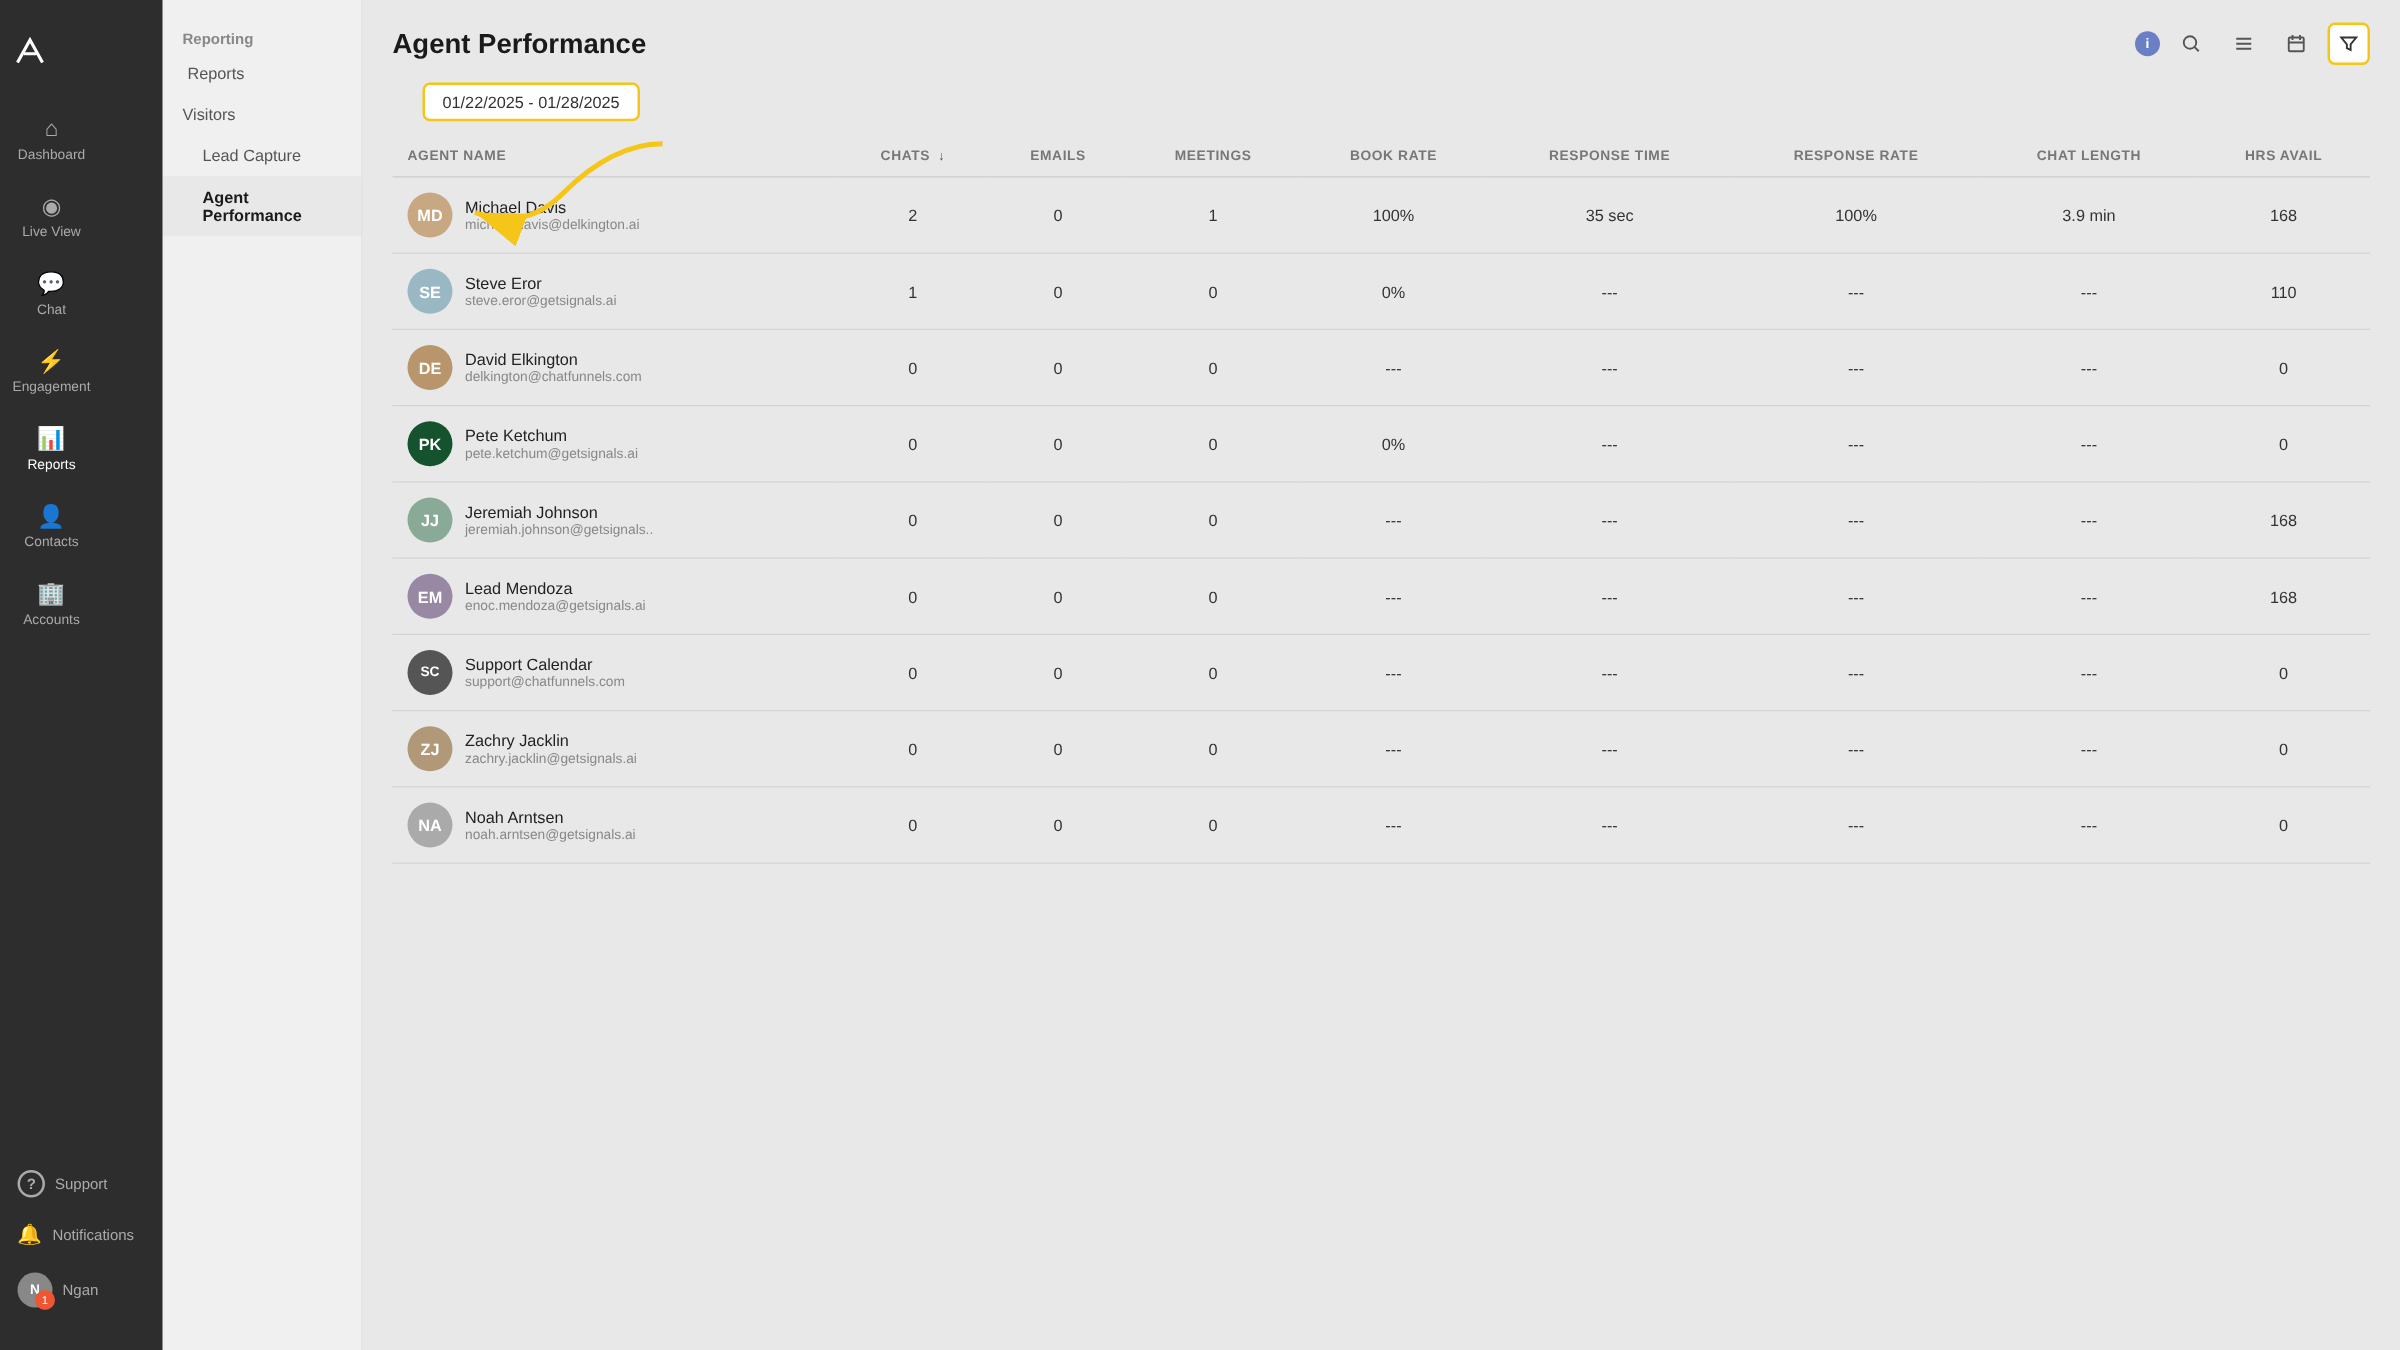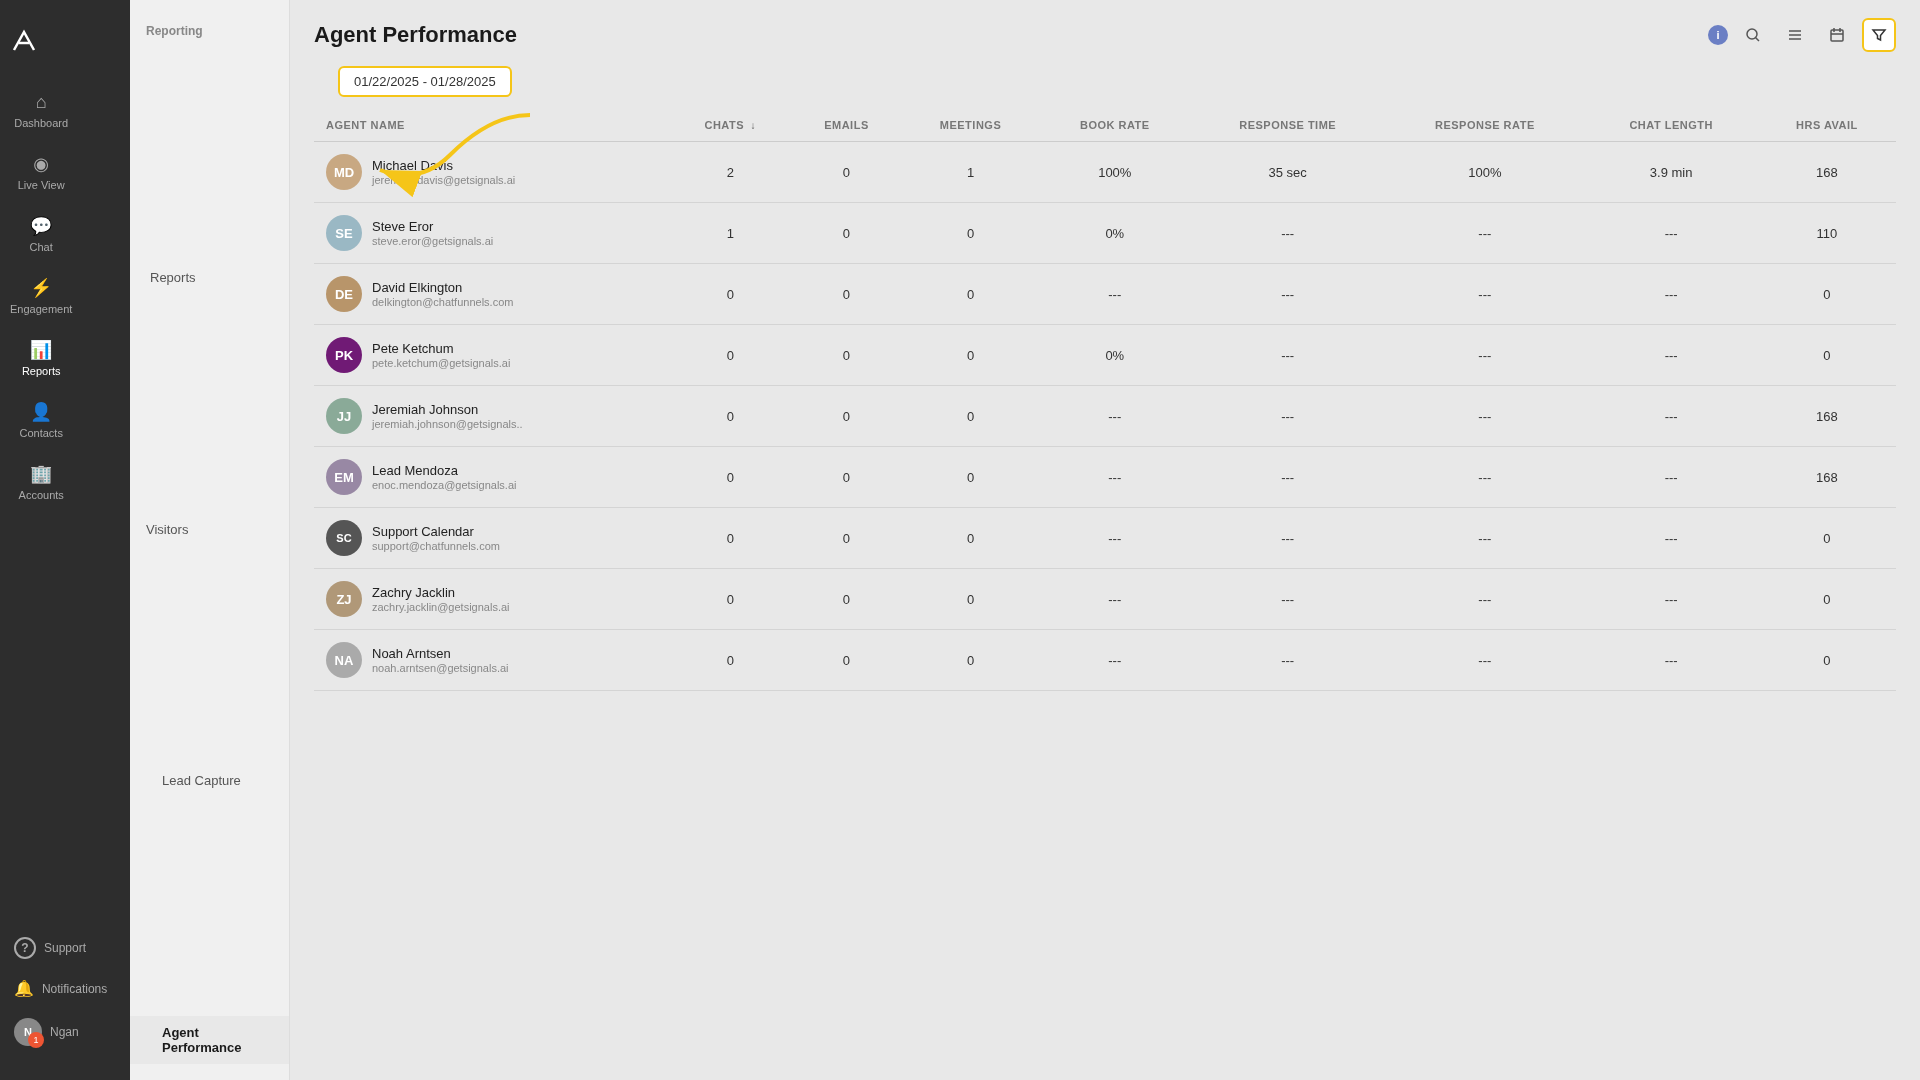--- a/index.html
+++ b/index.html
@@ -36,21 +36,20 @@
     .nav-logo svg { width: 28px; height: 28px; }
 
     
     .secondary-nav {
       width: 160px;
       background: #f0f0f0;
       border-right: 1px solid #ddd;
       padding: 16px 0;
       display: flex;
       flex-direction: column;
-      justify-content: space-between;
     }
     .secondary-nav-section { padding: 8px 16px 4px; color: #888; font-size: 12px; font-weight: 600; }
     .secondary-nav-item {
       padding: 9px 20px;
       font-size: 13px;
       color: #555;
       cursor: pointer;
     }
     .secondary-nav-item.active { color: #1a1a1a; font-weight: 600; background: #e8e8e8; }
 
@@ -345,21 +344,21 @@
           <th><span>HRS AVAIL</span></th>
         </tr>
       </thead>
       <tbody id="table-body">
       <tr>
     <td>
       <div class="agent-cell">
         <div class="avatar " style="background:#c8a882;">MD</div>
         <div class="agent-info">
           <div class="agent-name">Michael Davis</div>
-          <div class="agent-email">jeremiah.davis@getsignals.ai</div>
+          <div class="agent-email">michael.davis@delkington.ai</div>
         </div>
       </div>
     </td>
     <td>2</td>
     <td>0</td>
     <td>1</td>
     <td>100%</td>
     <td>35 sec</td>
     <td>100%</td>
     <td>3.9 min</td>
@@ -399,21 +398,21 @@
     <td>0</td>
     <td>---</td>
     <td>---</td>
     <td>---</td>
     <td>---</td>
     <td>0</td>
   </tr>
           <tr>
     <td>
       <div class="agent-cell">
-        <div class="avatar " style="background:#701a75;">PK</div>
+        <div class="avatar " style="background:#14532d;">PK</div>
         <div class="agent-info">
           <div class="agent-name">Pete Ketchum</div>
           <div class="agent-email">pete.ketchum@getsignals.ai</div>
         </div>
       </div>
     </td>
     <td>0</td>
     <td>0</td>
     <td>0</td>
     <td>0%</td>

